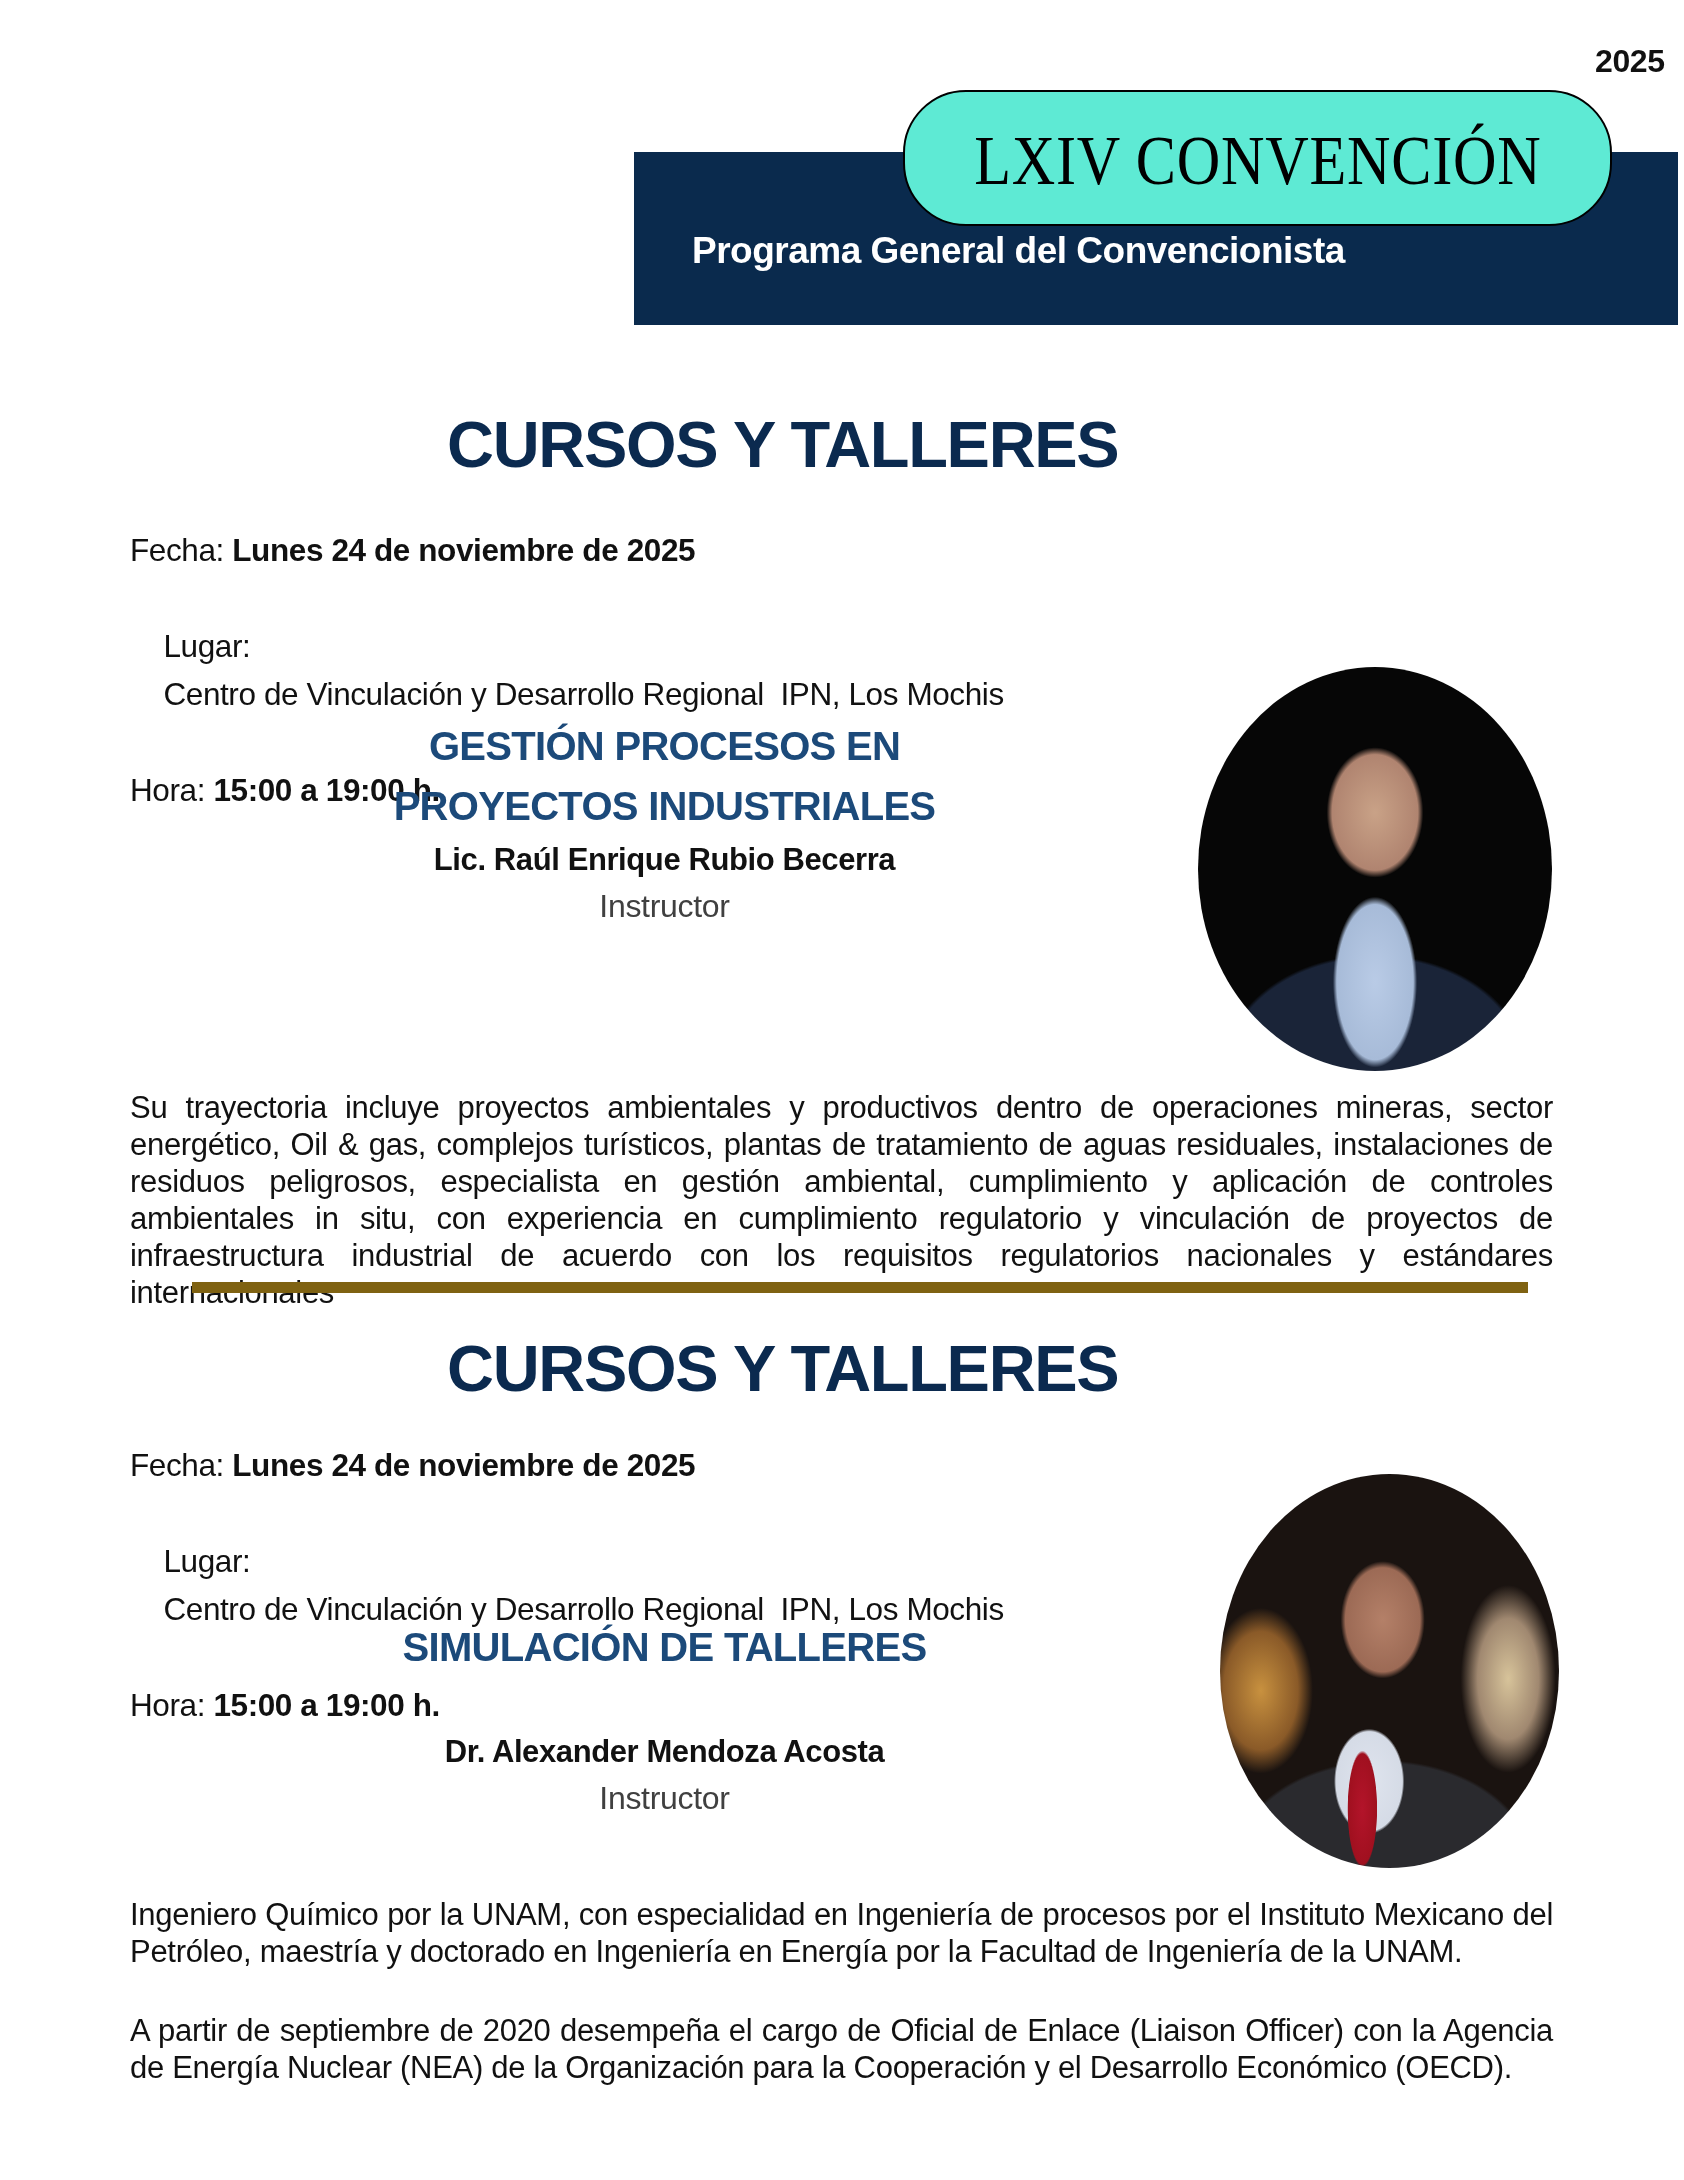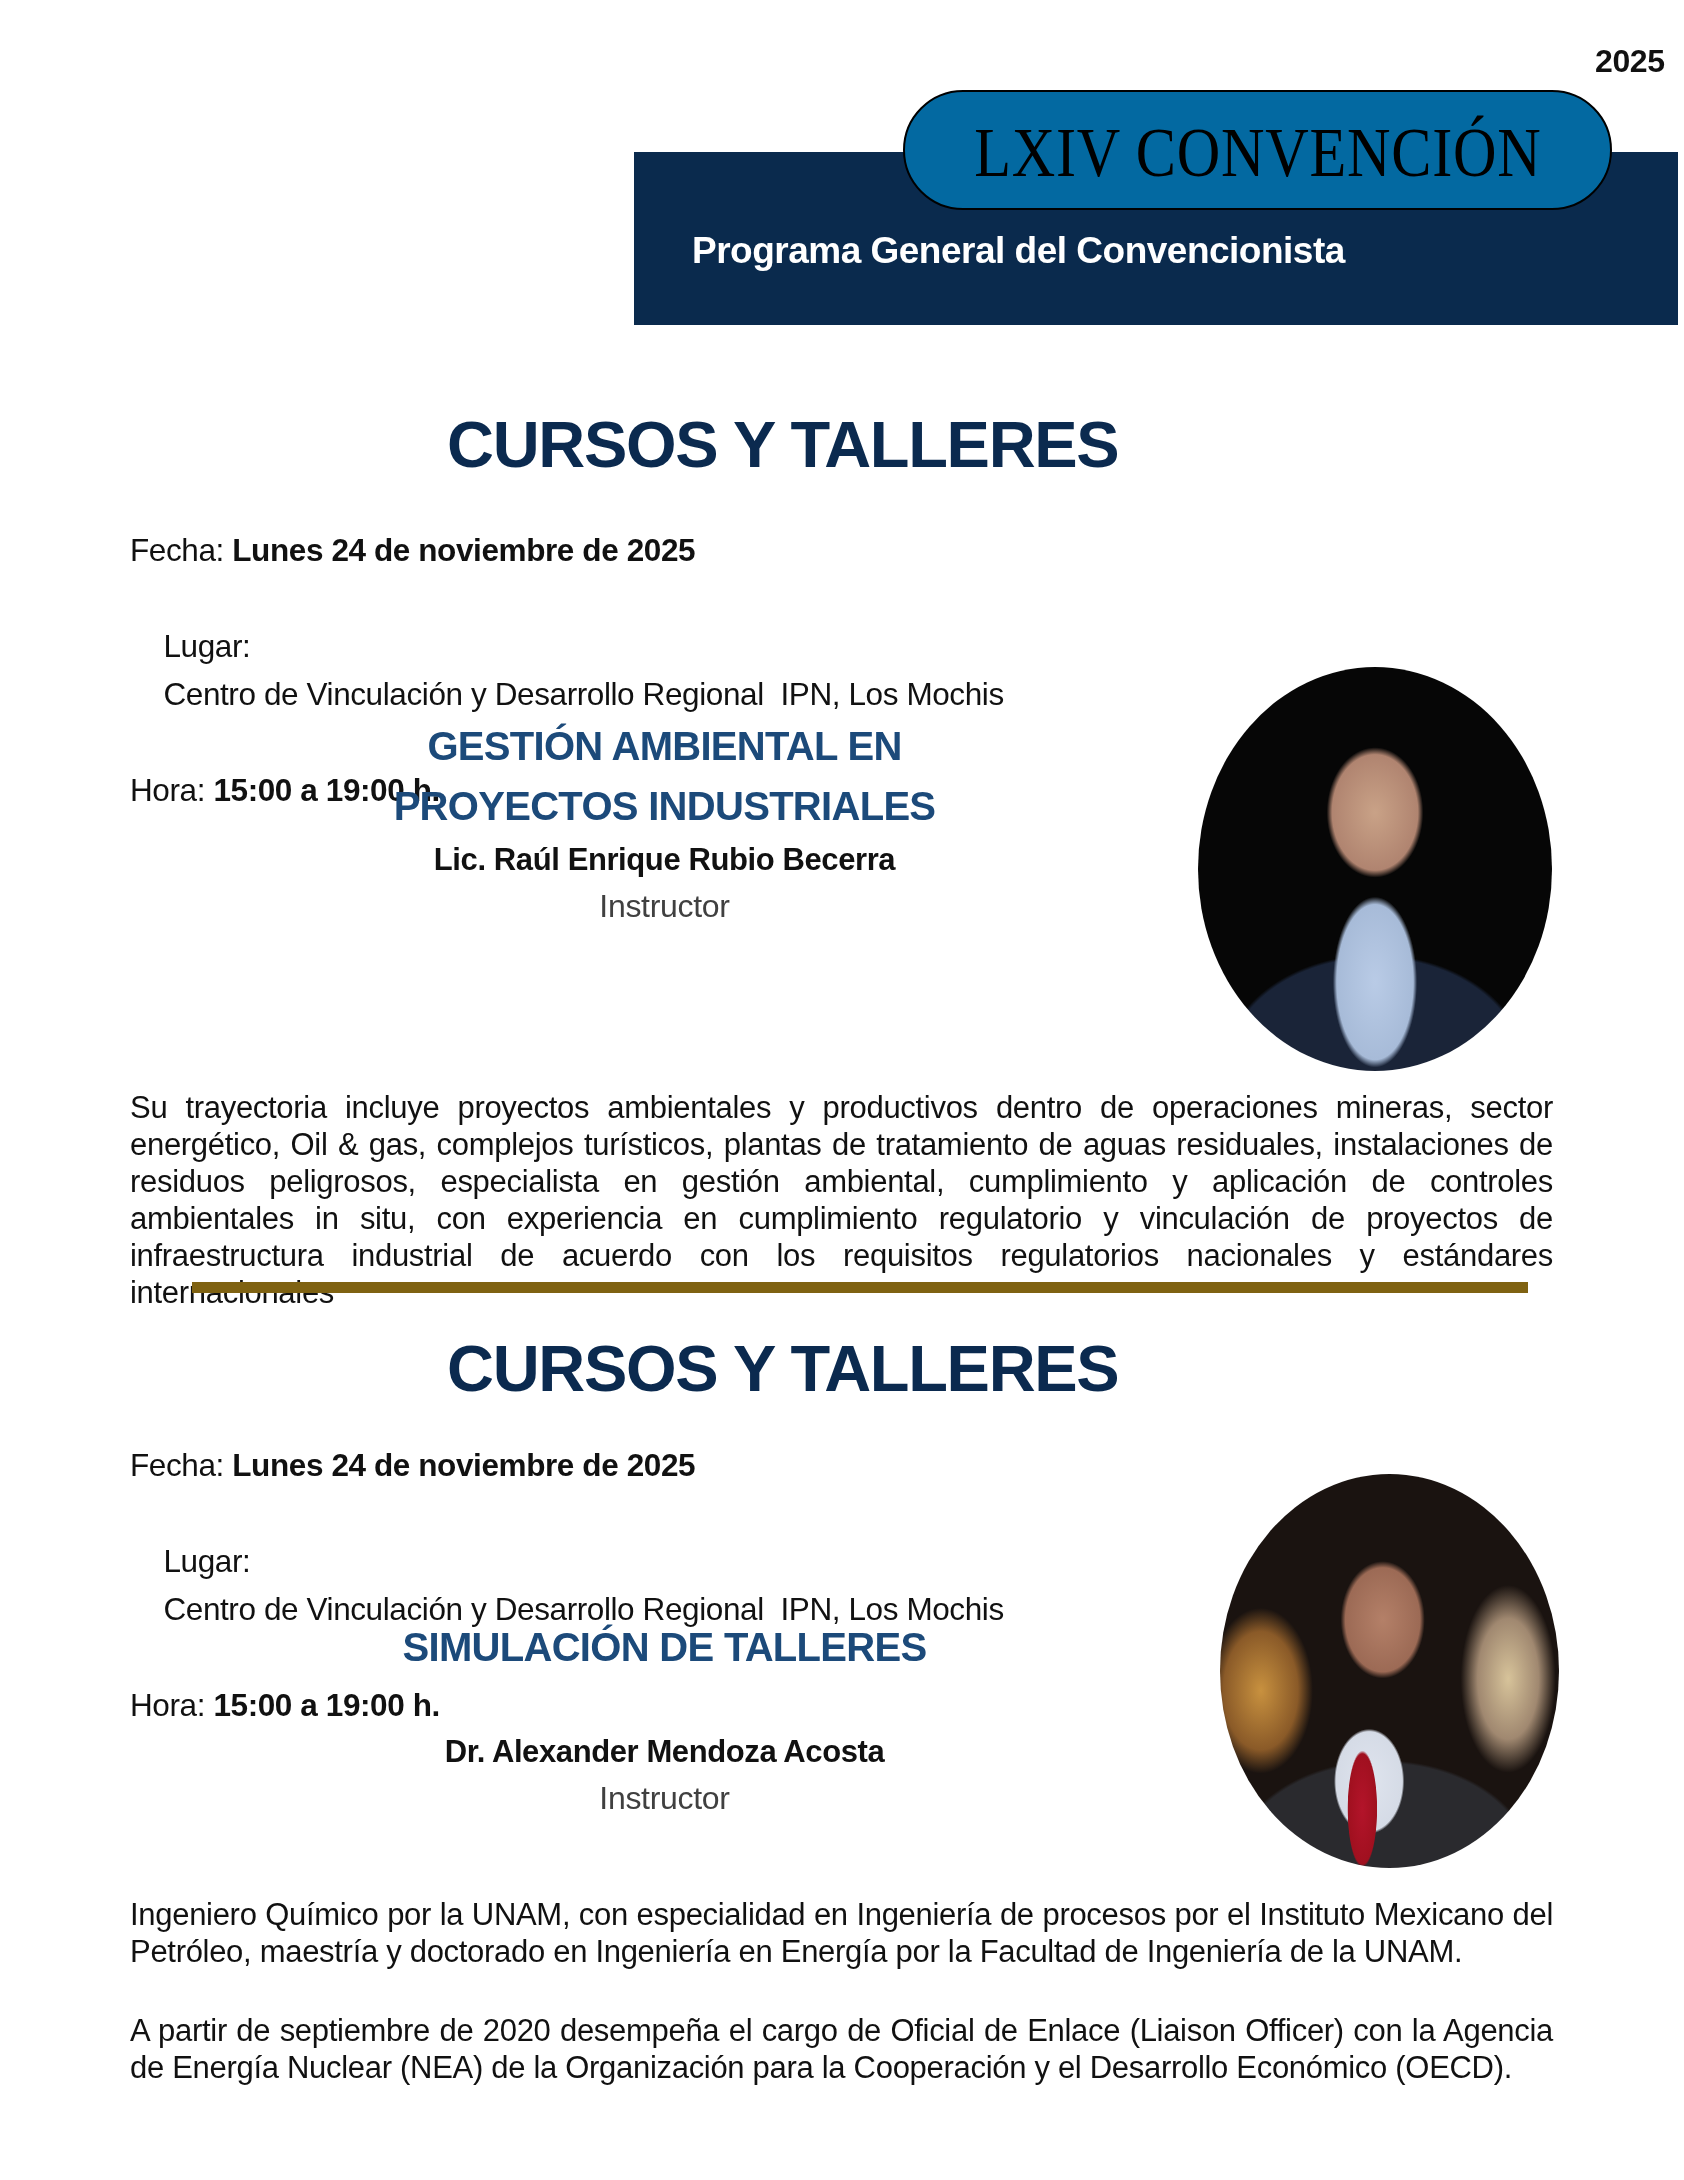--- a/index.html
+++ b/index.html
@@ -1,21 +1,21 @@
 <!DOCTYPE html>
 <html style="font-size:13.6px"><head>
 <meta charset="utf-8">
 <style>
   html, body { margin:0; padding:0; background:#ffffff; }
   body { width:1685px; height:2181px; position:relative; overflow:hidden;
          font-family:"Liberation Sans", "DejaVu Sans", sans-serif; color:#111; }
   .abs { position:absolute; }
   .year { left:1595px; top:43px; font-size:32px; font-weight:bold; color:#111; letter-spacing:-0.4px; }
   .band { left:634px; top:152px; width:1044px; height:173px; background:#0a2a4d; }
-  .pill { left:903px; top:90px; width:709px; height:120px; background:#0369a1;
+  .pill { left:903px; top:90px; width:709px; height:136px; background:#5eead4;
           border:2.6px solid #000; border-radius:63px; box-sizing:border-box;
           display:flex; align-items:center; justify-content:center; overflow:hidden; }
   .pill-text { font-family:"Liberation Serif", "DejaVu Serif", serif; font-size:70px;
                color:#000; white-space:nowrap; transform:scaleX(0.86); letter-spacing:0.9px; line-height:1; margin-top:5.1px; }
   .band-sub { left:692px; top:230px; font-size:37px; font-weight:bold; color:#ffffff;
               white-space:nowrap; letter-spacing:-0.5px; }
   .section-title { left:0; width:1557px; text-align:center; font-size:65px; font-weight:bold;
                    color:#0b2a4f; white-space:nowrap; letter-spacing:-1.3px; padding-left:8.5px; box-sizing:border-box; }
   .section-title span { display:inline-block; }
   .info { left:130px; font-size:31.5px; line-height:48px; white-space:nowrap; color:#111; letter-spacing:-0.4px; }
@@ -67,21 +67,21 @@
     <span>Lugar:</span>
     <span>Centro de Vinculación y Desarrollo Regional  IPN, Los Mochis</span>
   </div>
   <div>
     <span>Hora:</span>
     <b>15:00 a 19:00 h.</b>
   </div>
 </div>
 
 <div class="abs course-block" style="top:716px;">
-  <div class="course-title">GESTIÓN AMBIENTAL EN</div>
+  <div class="course-title">GESTIÓN PROCESOS EN</div>
   <div class="course-title">PROYECTOS INDUSTRIALES</div>
   <div class="instructor-name" style="margin-top:1.7px; line-height:44px;">Lic. Raúl Enrique Rubio Becerra</div>
   <div class="instructor-role" style="line-height:48px;">Instructor</div>
 </div>
 
 <div class="abs photo photo1"></div>
 
 <div class="abs bio" style="top:1089px;">
   <p>Su trayectoria incluye proyectos ambientales y productivos dentro de operaciones mineras, sector energético, Oil &amp; gas, complejos turísticos, plantas de tratamiento de aguas residuales, instalaciones de residuos peligrosos, especialista en gestión ambiental, cumplimiento y aplicación de controles ambientales in situ, con experiencia en cumplimiento regulatorio y vinculación de proyectos de infraestructura industrial de acuerdo con los requisitos regulatorios nacionales y estándares internacionales</p>
 </div>

